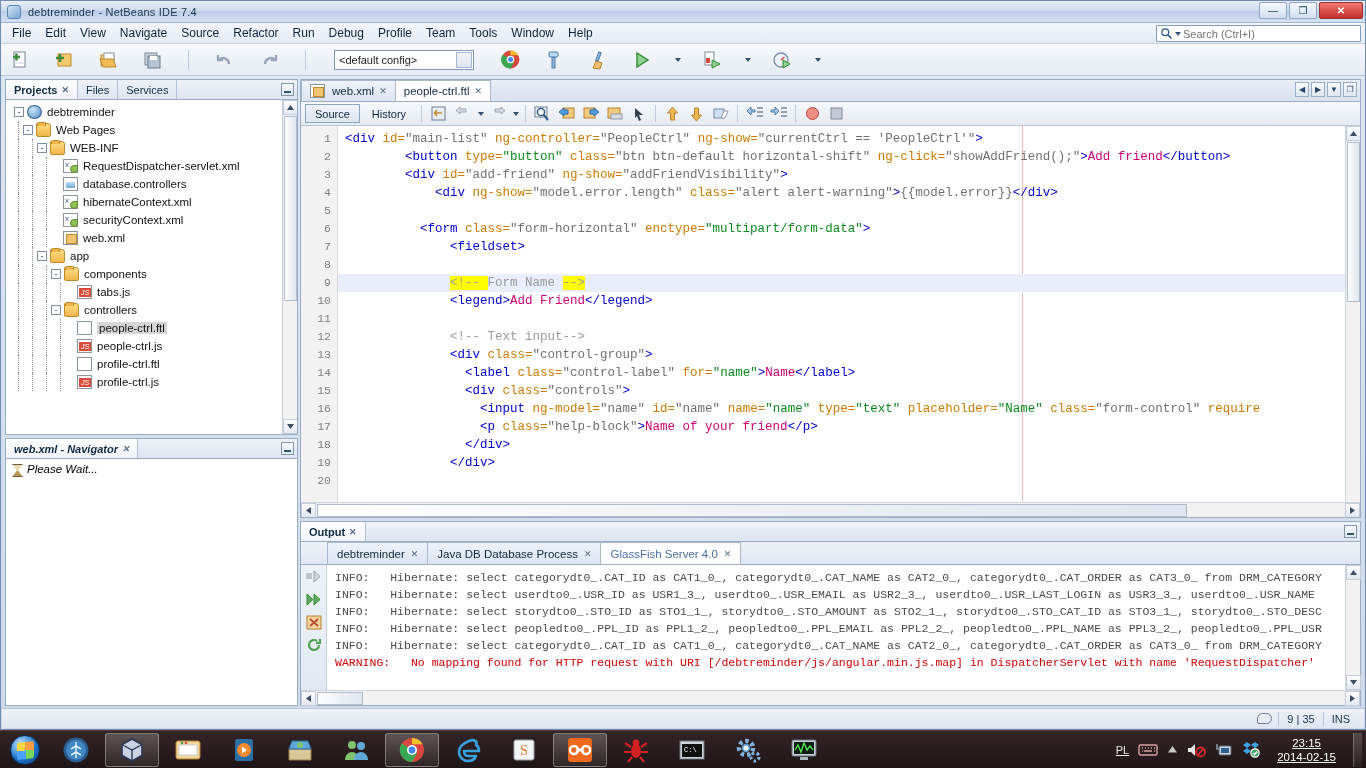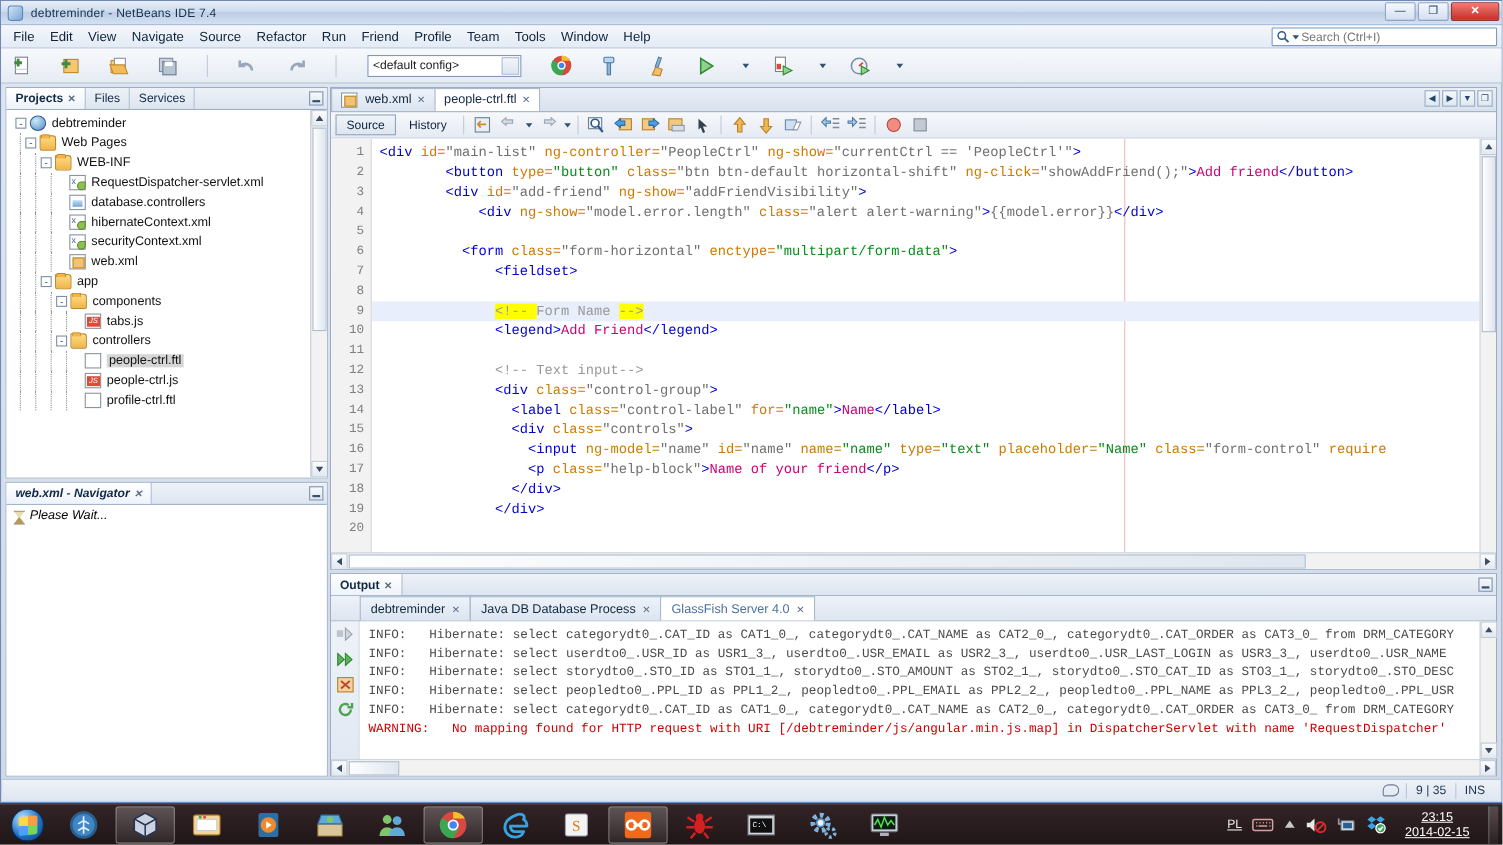--- a/index.html
+++ b/index.html
@@ -234,21 +234,21 @@
   </div>
 
   <div id="menubar">
     <div class="menu-item">File</div>
     <div class="menu-item">Edit</div>
     <div class="menu-item">View</div>
     <div class="menu-item">Navigate</div>
     <div class="menu-item">Source</div>
     <div class="menu-item">Refactor</div>
     <div class="menu-item">Run</div>
-    <div class="menu-item">Friend</div>
+    <div class="menu-item">Debug</div>
     <div class="menu-item">Profile</div>
     <div class="menu-item">Team</div>
     <div class="menu-item">Tools</div>
     <div class="menu-item">Window</div>
     <div class="menu-item">Help</div>
 
     <div id="search-box">
       <svg width="13" height="13" viewBox="0 0 16 16">
         <circle cx="6.5" cy="6.5" r="4.2" fill="#fff" stroke="#2d5a86" stroke-width="1.6"></circle>
         <line x1="9.6" y1="9.6" x2="14" y2="14" stroke="#2d5a86" stroke-width="2"></line>
@@ -493,20 +493,31 @@
                 <span class="lbl">people-ctrl.js</span>
               </div>
               <div class="tnode">
                 <span class="dotted" style="margin-left: 8px;"></span>
                 <span class="dotted" style="margin-left: 13px;"></span>
                 <span class="dotted" style="margin-left: 13px;"></span>
                 <span class="dotted" style="margin-left: 13px;"></span>
                 <span class="spacer" style="width: 16px;"></span>
                 <span class="ico plainf"></span>
                 <span class="lbl">profile-ctrl.ftl</span>
+              </div>
+              <div class="tnode">
+                <span class="dotted" style="margin-left: 8px;"></span>
+                <span class="dotted" style="margin-left: 13px;"></span>
+                <span class="dotted" style="margin-left: 13px;"></span>
+                <span class="dotted" style="margin-left: 13px;"></span>
+                <span class="spacer" style="width: 16px;"></span>
+                <span class="ico jsf">
+                  <i>JS</i>
+                </span>
+                <span class="lbl">profile-ctrl.js</span>
               </div>
             </div>
           <div class="scrollbar-v">
             <div class="sb-arrow">
               <svg width="7" height="5" viewBox="0 0 7 5">
                   <path d="M3.5 0L7 5H0z" fill="#3c4d61"></path>
                 </svg>
             </div>
             <div class="sb-thumb" style="top:16px;height:185px;"></div>
             <div class="sb-arrow bottom">

